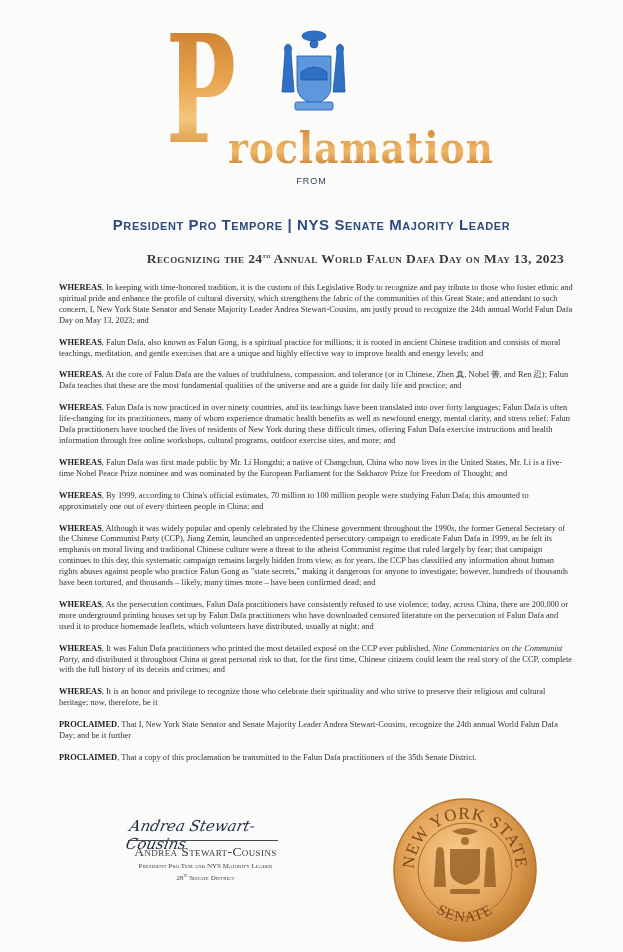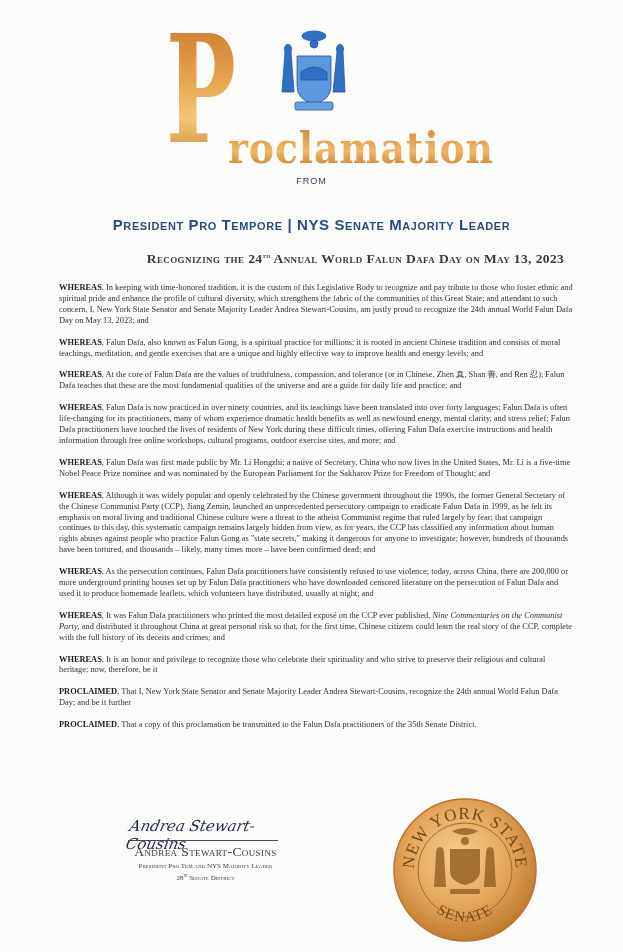--- a/index.html
+++ b/index.html
@@ -107,23 +107,24 @@
   <div class="from">FROM</div>
   <div class="role">President Pro Tempore | NYS Senate Majority Leader</div>
 
   <div class="recog">
     <span>Recognizing the 24</span><sup>th</sup><span> Annual World Falun Dafa Day on May 13, 2023</span>
   </div>
 
   <div class="body">
     <p class="para"><b>WHEREAS</b><span>, In keeping with time-honored tradition, it is the custom of this Legislative Body to recognize and pay tribute to those who foster ethnic and spiritual pride and enhance the profile of cultural diversity, which strengthens the fabric of the communities of this Great State; and attendant to such concern, I, New York State Senator and Senate Majority Leader Andrea Stewart-Cousins, am justly proud to recognize the 24th annual World Falun Dafa Day on May 13, 2023; and</span></p>
     <p class="para"><b>WHEREAS</b><span>, Falun Dafa, also known as Falun Gong, is a spiritual practice for millions; it is rooted in ancient Chinese tradition and consists of moral teachings, meditation, and gentle exercises that are a unique and highly effective way to improve health and energy levels; and</span></p>
-    <p class="para"><b>WHEREAS</b><span>, At the core of Falun Dafa are the values of truthfulness, compassion, and tolerance (or in Chinese, Zhen 真, Shan 善, and Ren 忍); Falun Dafa teaches that these are the most fundamental qualities of the universe and are a guide for daily life and practice; and</span></p>
+    <p class="para"><b>WHEREAS</b><span>, At the core of Falun Dafa are the values of truthfulness, compassion, and tolerance (or in Chinese, Zhen 真, Nobel 善, and Ren 忍); Falun Dafa teaches that these are the most fundamental qualities of the universe and are a guide for daily life and practice; and</span></p>
     <p class="para"><b>WHEREAS</b><span>, Falun Dafa is now practiced in over ninety countries, and its teachings have been translated into over forty languages; Falun Dafa is often life-changing for its practitioners, many of whom experience dramatic health benefits as well as newfound energy, mental clarity, and stress relief; Falun Dafa practitioners have touched the lives of residents of New York during these difficult times, offering Falun Dafa exercise instructions and health information through free online workshops, cultural programs, outdoor exercise sites, and more; and</span></p>
-    <p class="para"><b>WHEREAS</b><span>, Falun Dafa was first made public by Mr. Li Hongzhi; a native of Secretary, China who now lives in the United States, Mr. Li is a five-time Nobel Peace Prize nominee and was nominated by the European Parliament for the Sakharov Prize for Freedom of Thought; and</span></p>
+    <p class="para"><b>WHEREAS</b><span>, Falun Dafa was first made public by Mr. Li Hongzhi; a native of Changchun, China who now lives in the United States, Mr. Li is a five-time Nobel Peace Prize nominee and was nominated by the European Parliament for the Sakharov Prize for Freedom of Thought; and</span></p>
+    <p class="para"><b>WHEREAS</b><span>, By 1999, according to China's official estimates, 70 million to 100 million people were studying Falun Dafa; this amounted to approximately one out of every thirteen people in China; and</span></p>
     <p class="para"><b>WHEREAS</b><span>, Although it was widely popular and openly celebrated by the Chinese government throughout the 1990s, the former General Secretary of the Chinese Communist Party (CCP), Jiang Zemin, launched an unprecedented persecutory campaign to eradicate Falun Dafa in 1999, as he felt its emphasis on moral living and traditional Chinese culture were a threat to the atheist Communist regime that ruled largely by fear; that campaign continues to this day, this systematic campaign remains largely hidden from view, as for years, the CCP has classified any information about human rights abuses against people who practice Falun Gong as "state secrets," making it dangerous for anyone to investigate; however, hundreds of thousands have been tortured, and thousands – likely, many times more – have been confirmed dead; and</span></p>
     <p class="para"><b>WHEREAS</b><span>, As the persecution continues, Falun Dafa practitioners have consistently refused to use violence; today, across China, there are 200,000 or more underground printing houses set up by Falun Dafa practitioners who have downloaded censored literature on the persecution of Falun Dafa and used it to produce homemade leaflets, which volunteers have distributed, usually at night; and</span></p>
     <p class="para"><b>WHEREAS</b><span>, It was Falun Dafa practitioners who printed the most detailed exposé on the CCP ever published, </span><i>Nine Commentaries on the Communist Party</i><span>, and distributed it throughout China at great personal risk so that, for the first time, Chinese citizens could learn the real story of the CCP, complete with the full history of its deceits and crimes; and</span></p>
     <p class="para"><b>WHEREAS</b><span>, It is an honor and privilege to recognize those who celebrate their spirituality and who strive to preserve their religious and cultural heritage; now, therefore, be it</span></p>
     <p class="para"><b>PROCLAIMED</b><span>, That I, New York State Senator and Senate Majority Leader Andrea Stewart-Cousins, recognize the 24th annual World Falun Dafa Day; and be it further</span></p>
     <p class="para"><b>PROCLAIMED</b><span>, That a copy of this proclamation be transmitted to the Falun Dafa practitioners of the 35th Senate District.</span></p>
   </div>
 
   <div class="sig-script">Andrea Stewart-Cousins</div>
   <div class="sig-line"></div>

